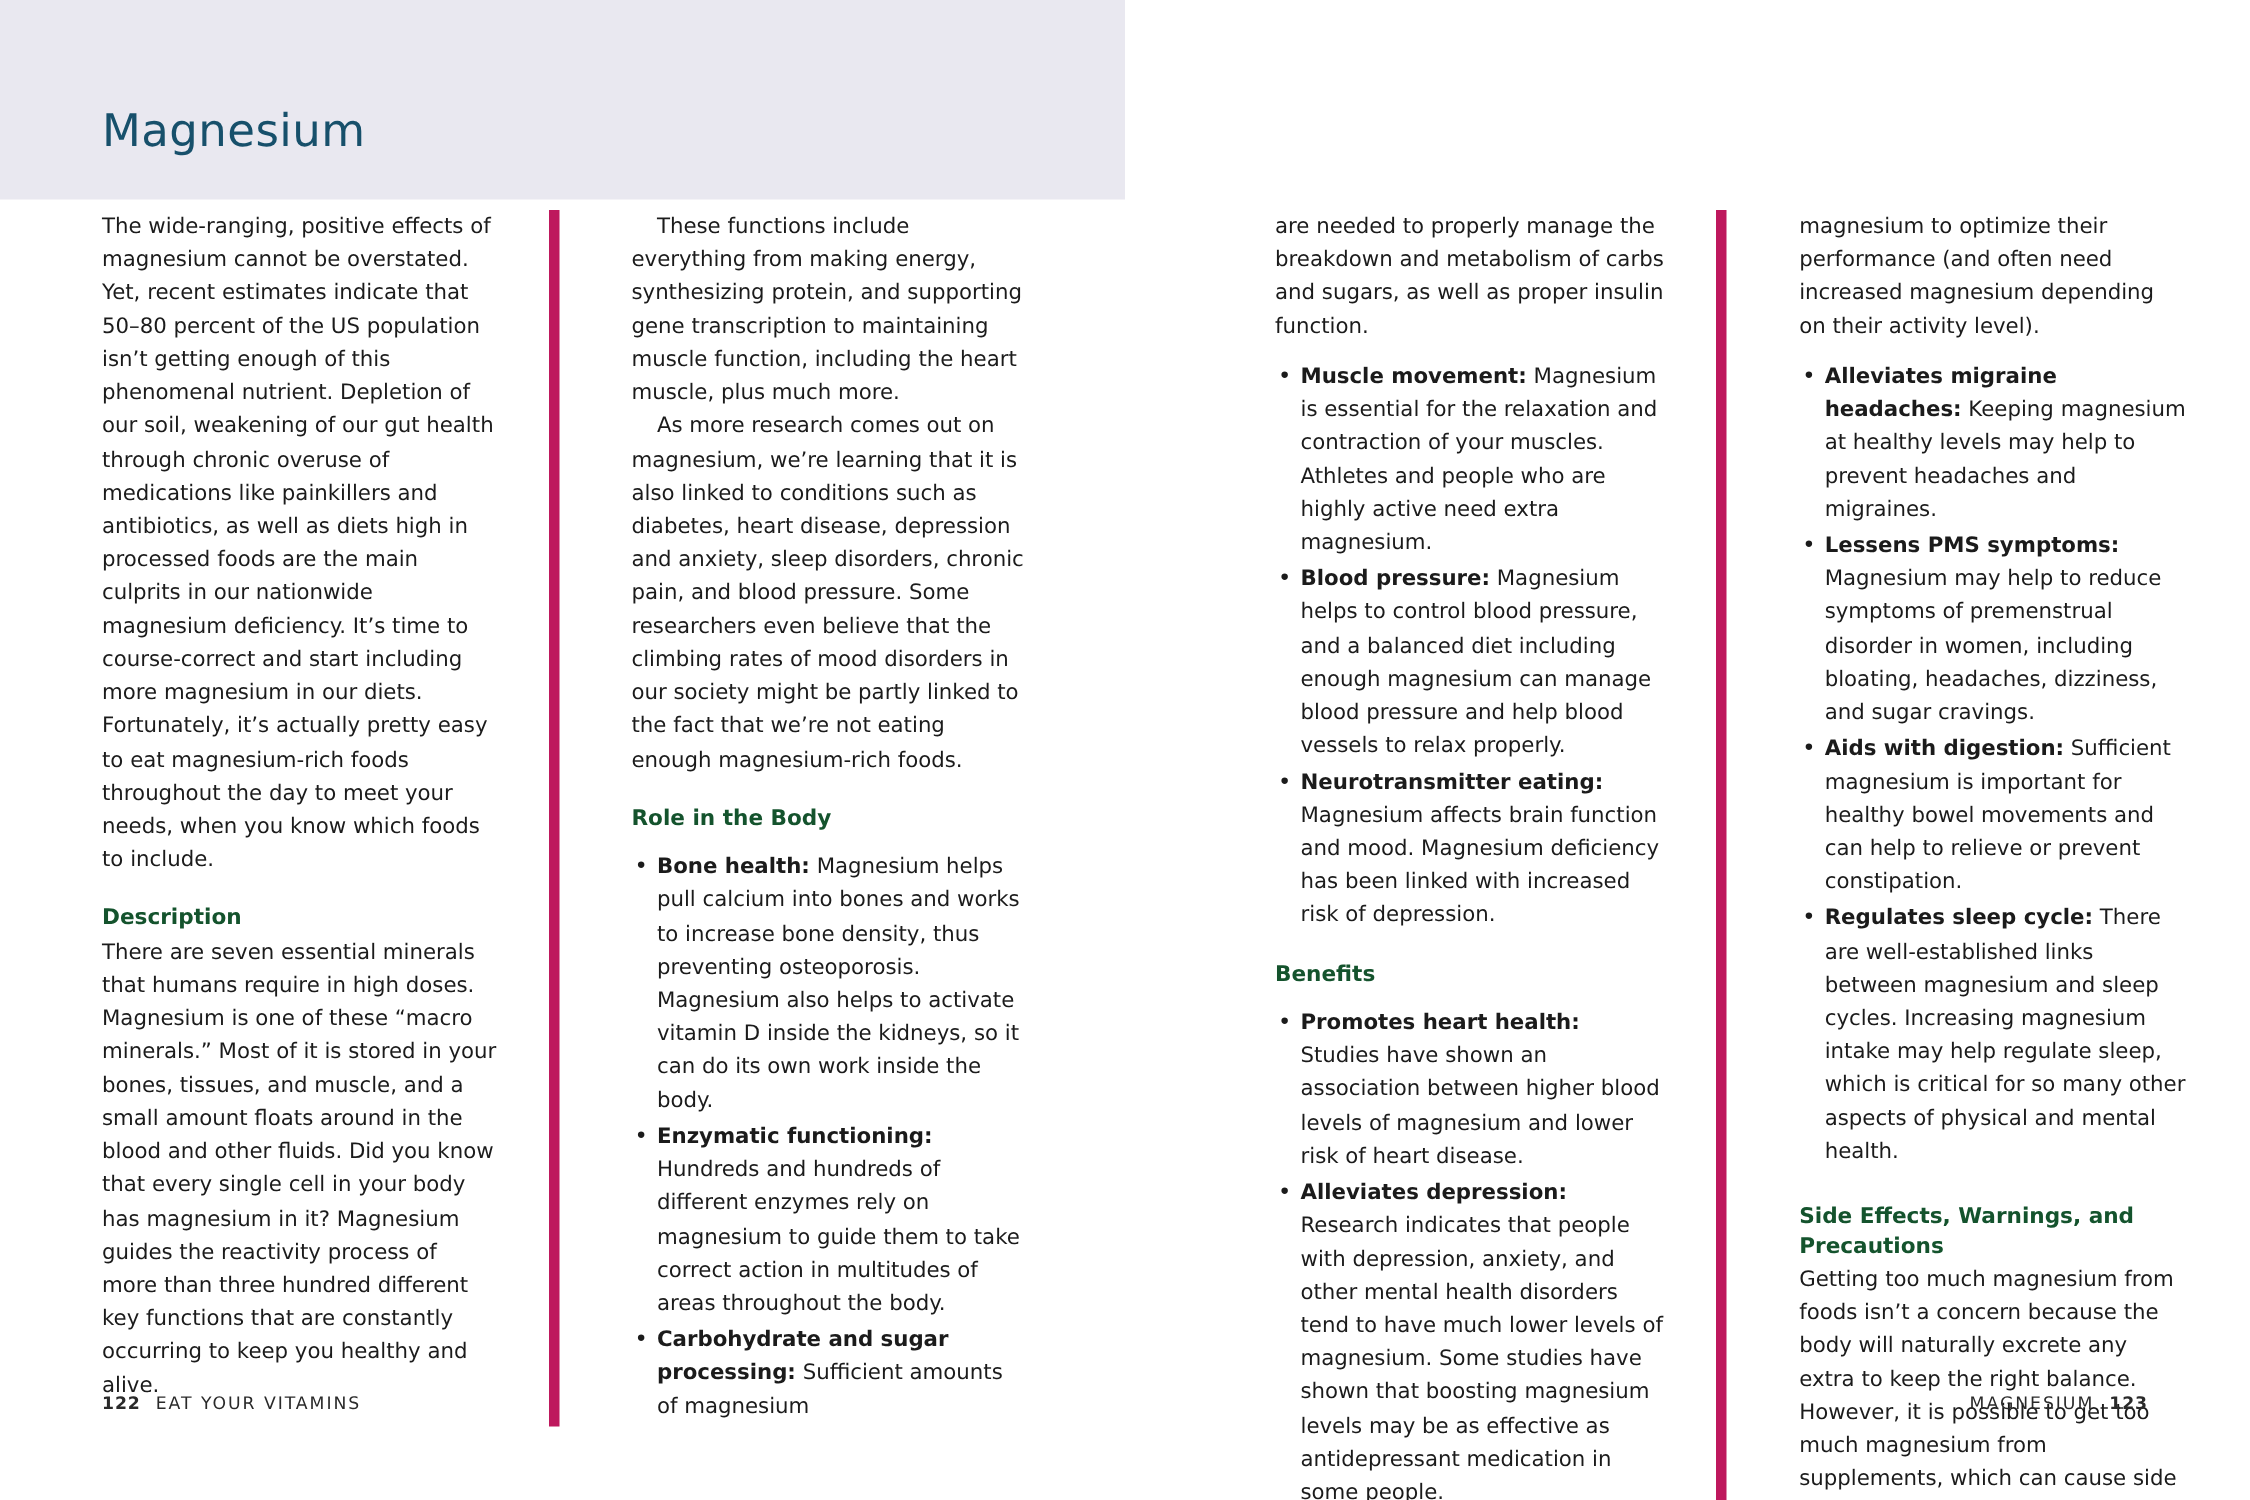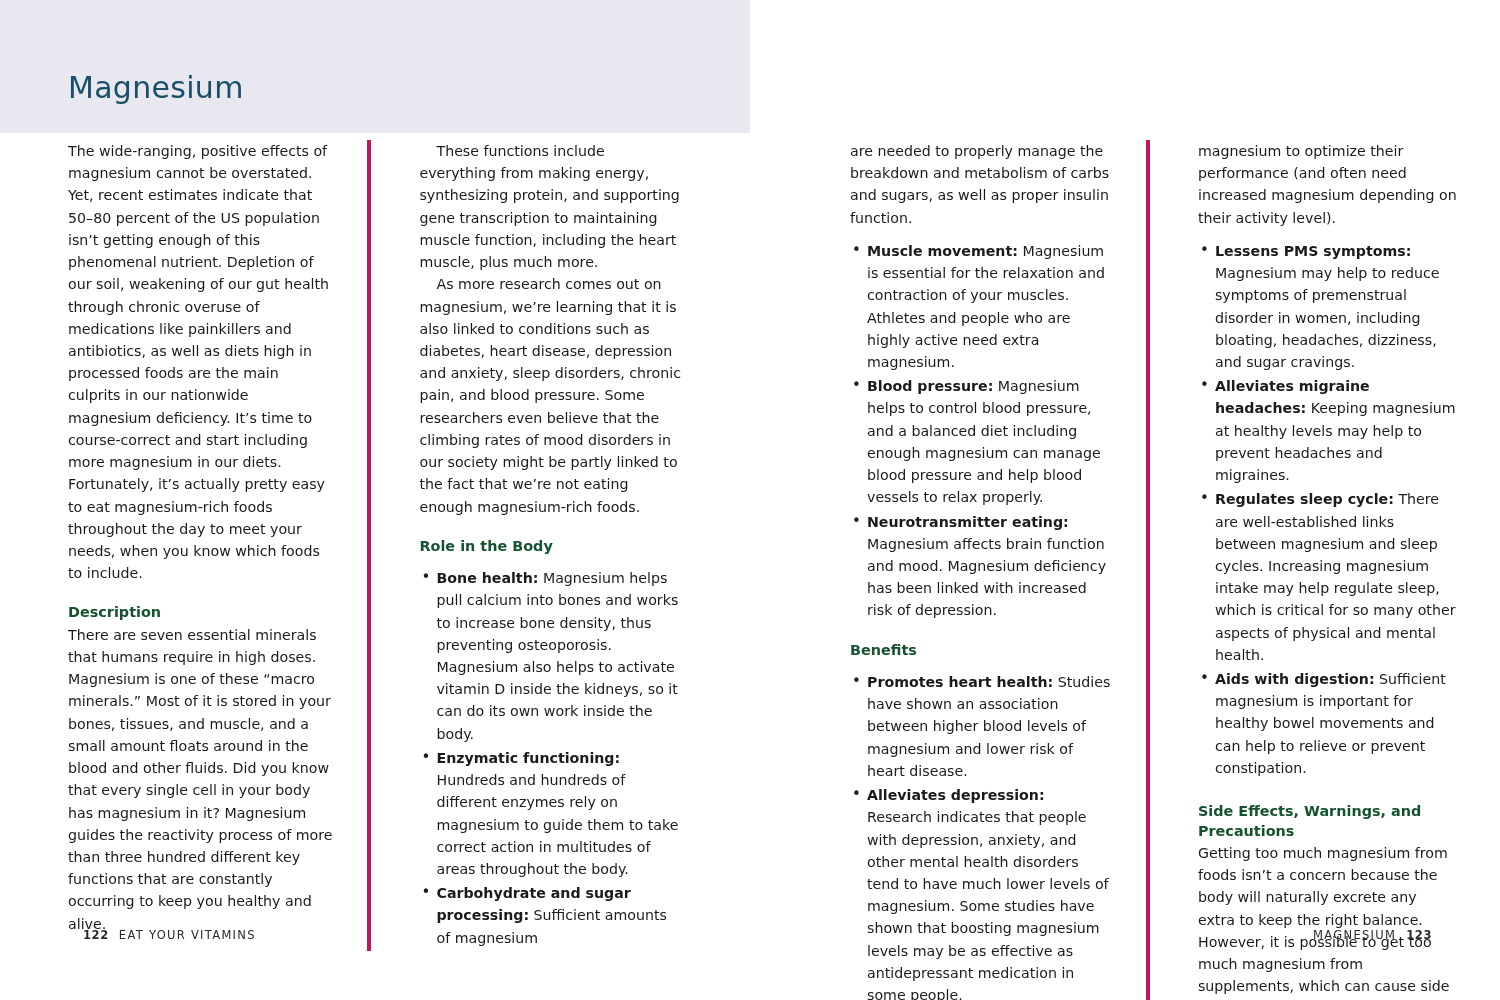--- a/index.html
+++ b/index.html
@@ -62,21 +62,21 @@
     width: 608px;
   }
   .col {
     width: 282px;
     font-size: 14.2px;
     line-height: 1.565;
     color: #1b1b1b;
     text-align: left;
   }
   .col.sep {
-    border-left: 4px solid #be185d;
+    border-left: 7px solid #be185d;
     padding-left: 48px;
     margin-left: 19px;
     width: 281px;
   }
   .col p {
     margin: 0;
   }
   .col p.indent {
     text-indent: 17px;
   }
@@ -113,21 +113,21 @@
   }
   .footer {
     position: absolute;
     bottom: 58px;
     font-size: 11.5px;
     letter-spacing: 1.1px;
     color: #2a2a2a;
     font-family: "DejaVu Sans", sans-serif;
   }
   .footer-left {
-    left: 83px;
+    left: 68px;
   }
   .footer-right {
     right: 68px;
     text-align: right;
   }
   .folio {
     font-weight: bold;
     letter-spacing: 0.6px;
   }
   .runhead {
@@ -181,24 +181,24 @@
         <ul class="bullets">
           <li><b>Promotes heart health:</b><span> Studies have shown an association between higher blood levels of magnesium and lower risk of heart disease.</span></li>
           <li><b>Alleviates depression:</b><span> Research indicates that people with depression, anxiety, and other mental health disorders tend to have much lower levels of magnesium. Some studies have shown that boosting magnesium levels may be as effective as antidepressant medication in some people.</span></li>
           <li><b>Enhances athletic performance:</b><span> Athletes require sufficient levels of</span></li>
         </ul>
       </div>
 
       <div class="col sep">
         <p>magnesium to optimize their performance (and often need increased magnesium depending on their activity level).</p>
         <ul class="bullets">
+          <li><b>Alleviates migraine headaches:</b><span> Keeping magnesium at healthy levels may help to prevent headaches and migraines.</span></li>
           <li><b>Lessens PMS symptoms:</b><span> Magnesium may help to reduce symptoms of premenstrual disorder in women, including bloating, headaches, dizziness, and sugar cravings.</span></li>
-          <li><b>Alleviates migraine headaches:</b><span> Keeping magnesium at healthy levels may help to prevent headaches and migraines.</span></li>
+          <li><b>Aids with digestion:</b><span> Sufficient magnesium is important for healthy bowel movements and can help to relieve or prevent constipation.</span></li>
           <li><b>Regulates sleep cycle:</b><span> There are well-established links between magnesium and sleep cycles. Increasing magnesium intake may help regulate sleep, which is critical for so many other aspects of physical and mental health.</span></li>
-          <li><b>Aids with digestion:</b><span> Sufficient magnesium is important for healthy bowel movements and can help to relieve or prevent constipation.</span></li>
         </ul>
         <h3 class="tight-top">Side Effects, Warnings, and Precautions</h3>
         <p>Getting too much magnesium from foods isn’t a concern because the body will naturally excrete any extra to keep the right balance. However, it is possible to get too much magnesium from supplements, which can cause side effects such as diarrhea, nausea, vomiting, and weakness. A severe overdose can result</p>
       </div>
     </div>
 
     <div class="footer footer-right">
       <span class="runhead">MAGNESIUM</span><span class="gap-left"></span><span class="folio">123</span>
     </div>
   </div>

